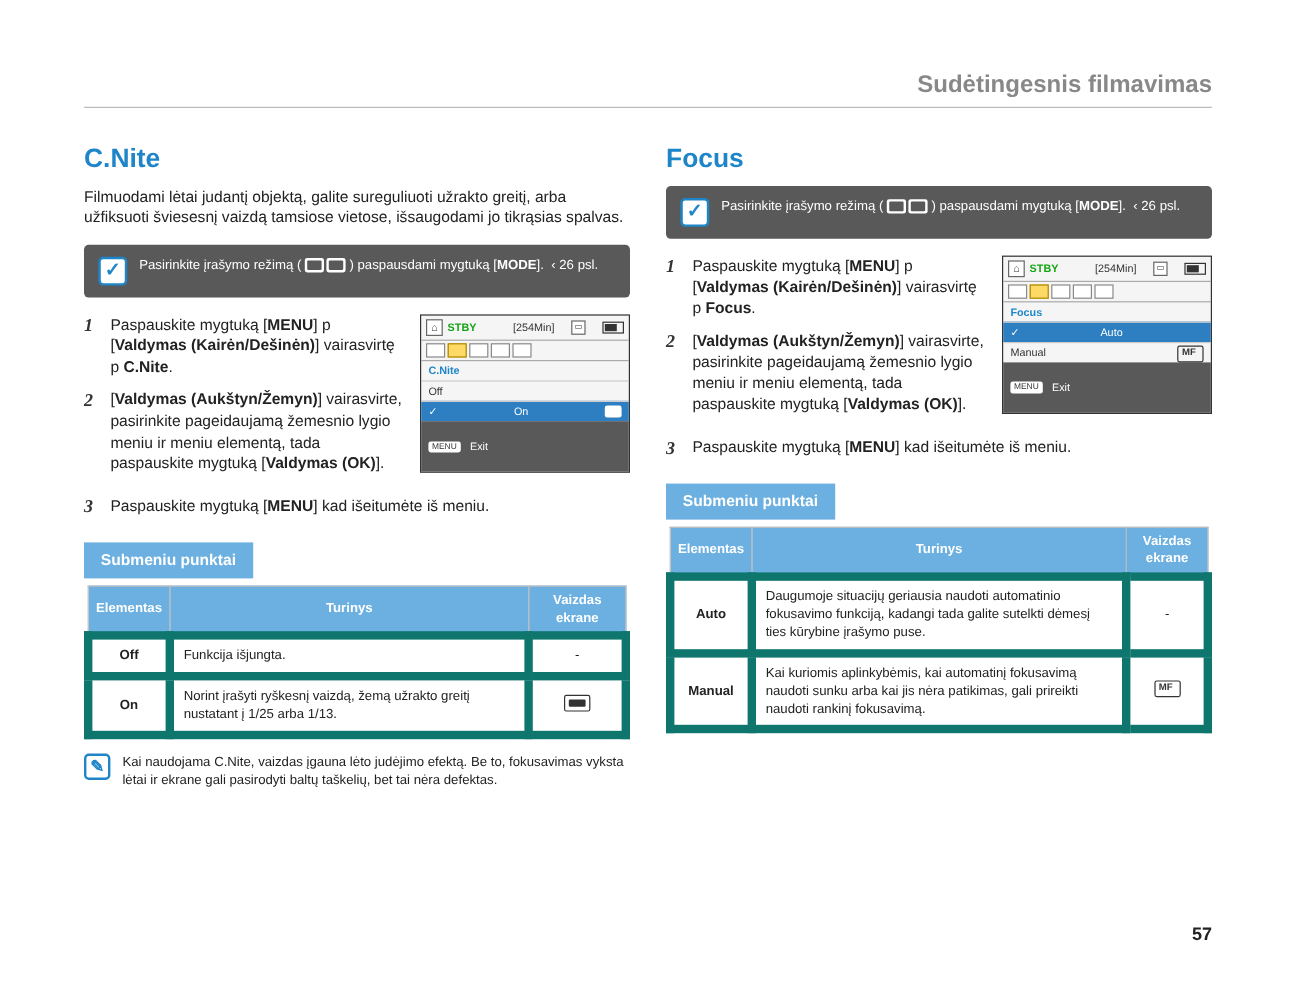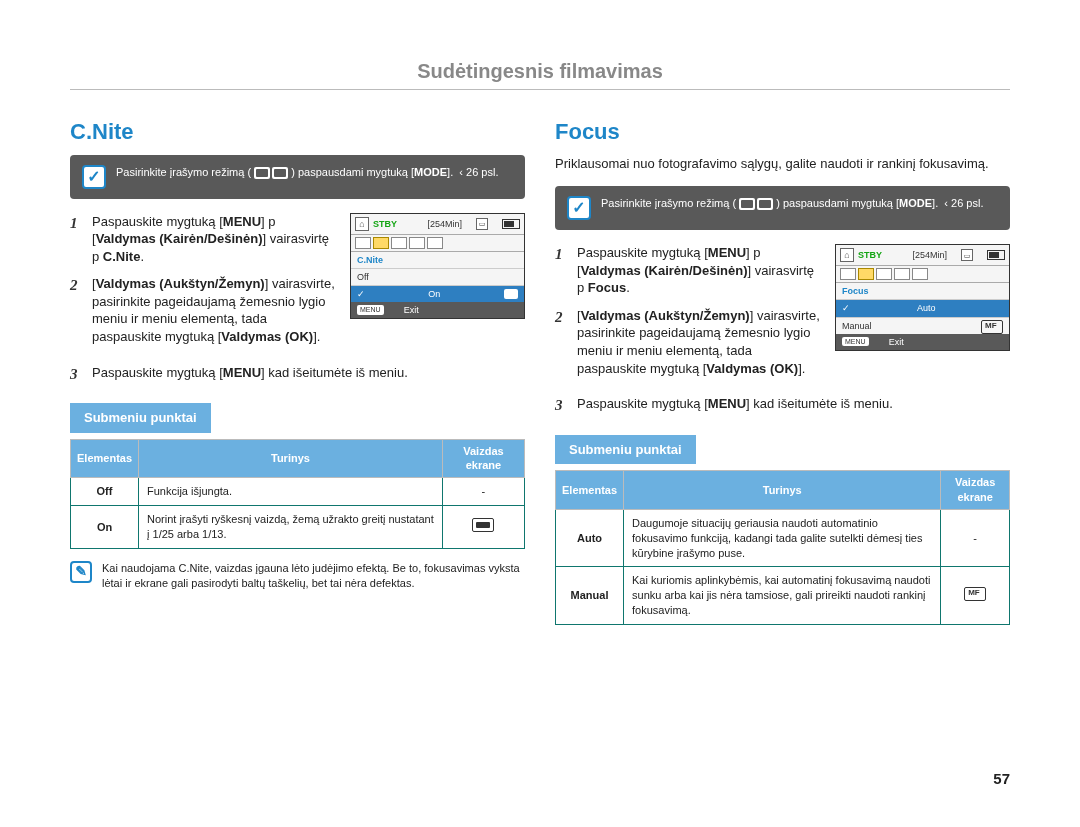--- a/index.html
+++ b/index.html
@@ -7,21 +7,21 @@
   body {
     font-family: Arial, Helvetica, sans-serif;
     color:#222;
     background:#fff;
     width:1080px;
     height:827px;
     padding:60px 70px 40px 70px;
     position:relative;
   }
   .breadcrumb {
-    text-align:center;
+    text-align:right;
     font-size:20px;
     font-weight:bold;
     color:#888;
     border-bottom:1px solid #bbb;
     padding-bottom:6px;
     margin-bottom:18px;
   }
   .columns { display:flex; gap:30px;margin-top:27px; }
   .col { flex:1; font-size:13px; line-height:1.35; }
   h2.section-title {
@@ -89,21 +89,21 @@
   }
   table.spec th {
     background:#6bb0e0;
     color:#fff;
     font-weight:bold;
     border:1px solid #bbb;
     padding:4px 6px;
     text-align:center;
   }
   table.spec td {
-    border:1px solid #0f766e;
+    border:7px solid #0f766e;
     padding:6px 8px;
     vertical-align:middle;
   }
   table.spec td.item { font-weight:bold; text-align:center; }
   table.spec td.disp { text-align:center; }
 
   .note {
     display:flex;
     gap:10px;
     font-size:11px;
@@ -149,21 +149,21 @@
   .lcd .menu-item {
     padding:2px 6px;
     border-top:1px solid #ccc;
   }
   .lcd .menu-item.sel {
     background:#2e7fc1; color:#fff; display:flex; justify-content:space-between; align-items:center;
   }
   .lcd .menu-item.sel::before { content:"✓ "; }
   .lcd .menu-item .sel-icon { width:14px; height:10px; background:#fff; border-radius:2px; }
   .lcd .lcd-bot {
-    background:#595959; color:#fff; padding:2px 6px; display:flex; align-items:center; gap:20px;
+    background:#595959; color:#fff; padding:15px 6px; display:flex; align-items:center; gap:8px;
   }
   .lcd .lcd-bot .menu-btn { background:#fff; color:#333; font-size:7px; padding:0 3px; border-radius:2px; }
 
   .page-number {
     position:absolute; bottom:40px; right:70px;
     font-weight:bold; font-size:15px;
   }
 
   .disp-icon {
     display:inline-block; width:22px; height:14px; border:1px solid #333; border-radius:2px; position:relative;
@@ -174,20 +174,21 @@
 </style>
 </head>
 <body>
 
 <div class="breadcrumb">Sudėtingesnis filmavimas</div>
 
 <div class="columns">
 
   <div class="col">
     <h2 class="section-title">C.Nite</h2>
+    <p class="intro">Filmuodami lėtai judantį objektą, galite sureguliuoti užrakto greitį, arba užfiksuoti šviesesnį vaizdą tamsiose vietose, išsaugodami jo tikrąsias spalvas.</p>
 
     <div class="mode-box">
       <span class="check-icon">✓</span>
       <span class="mode-text">
         <span>Pasirinkite įrašymo režimą ( </span>
         <span class="mode-icons">
             <span class="mi"></span>
             <span class="mi"></span>
           </span>
         <span> ) paspausdami mygtuką </span>[<b>MODE</b>].&nbsp;&nbsp;<span>‹ 26 psl.</span>
@@ -266,21 +267,20 @@
     </table>
 
     <div class="note">
       <span class="info-icon">✎</span>
       <span>Kai naudojama C.Nite, vaizdas įgauna lėto judėjimo efektą. Be to, fokusavimas vyksta lėtai ir ekrane gali pasirodyti baltų taškelių, bet tai nėra defektas.</span>
     </div>
   </div>
 
   <div class="col">
     <h2 class="section-title">Focus</h2>
-    <p class="intro">Priklausomai nuo fotografavimo sąlygų, galite naudoti ir rankinį fokusavimą.</p>
 
     <div class="mode-box">
       <span class="check-icon">✓</span>
       <span class="mode-text">
         <span>Pasirinkite įrašymo režimą ( </span>
         <span class="mode-icons">
             <span class="mi"></span>
             <span class="mi"></span>
           </span>
         <span> ) paspausdami mygtuką </span>[<b>MODE</b>].&nbsp;&nbsp;<span>‹ 26 psl.</span>
@@ -348,21 +348,21 @@
         </tr>
       </thead>
       <tbody>
         <tr>
           <td class="item">Auto</td>
           <td>Daugumoje situacijų geriausia naudoti automatinio fokusavimo funkciją, kadangi tada galite sutelkti dėmesį ties kūrybine įrašymo puse.</td>
           <td class="disp">-</td>
         </tr>
         <tr>
           <td class="item">Manual</td>
-          <td>Kai kuriomis aplinkybėmis, kai automatinį fokusavimą naudoti sunku arba kai jis nėra tamsiose, gali prireikti naudoti rankinį fokusavimą.</td>
+          <td>Kai kuriomis aplinkybėmis, kai automatinį fokusavimą naudoti sunku arba kai jis nėra patikimas, gali prireikti naudoti rankinį fokusavimą.</td>
           <td class="disp"><span class="disp-icon mf"></span></td>
         </tr>
       </tbody>
     </table>
   </div>
 </div>
 
 <div class="page-number">57</div>
 
 </body></html>

